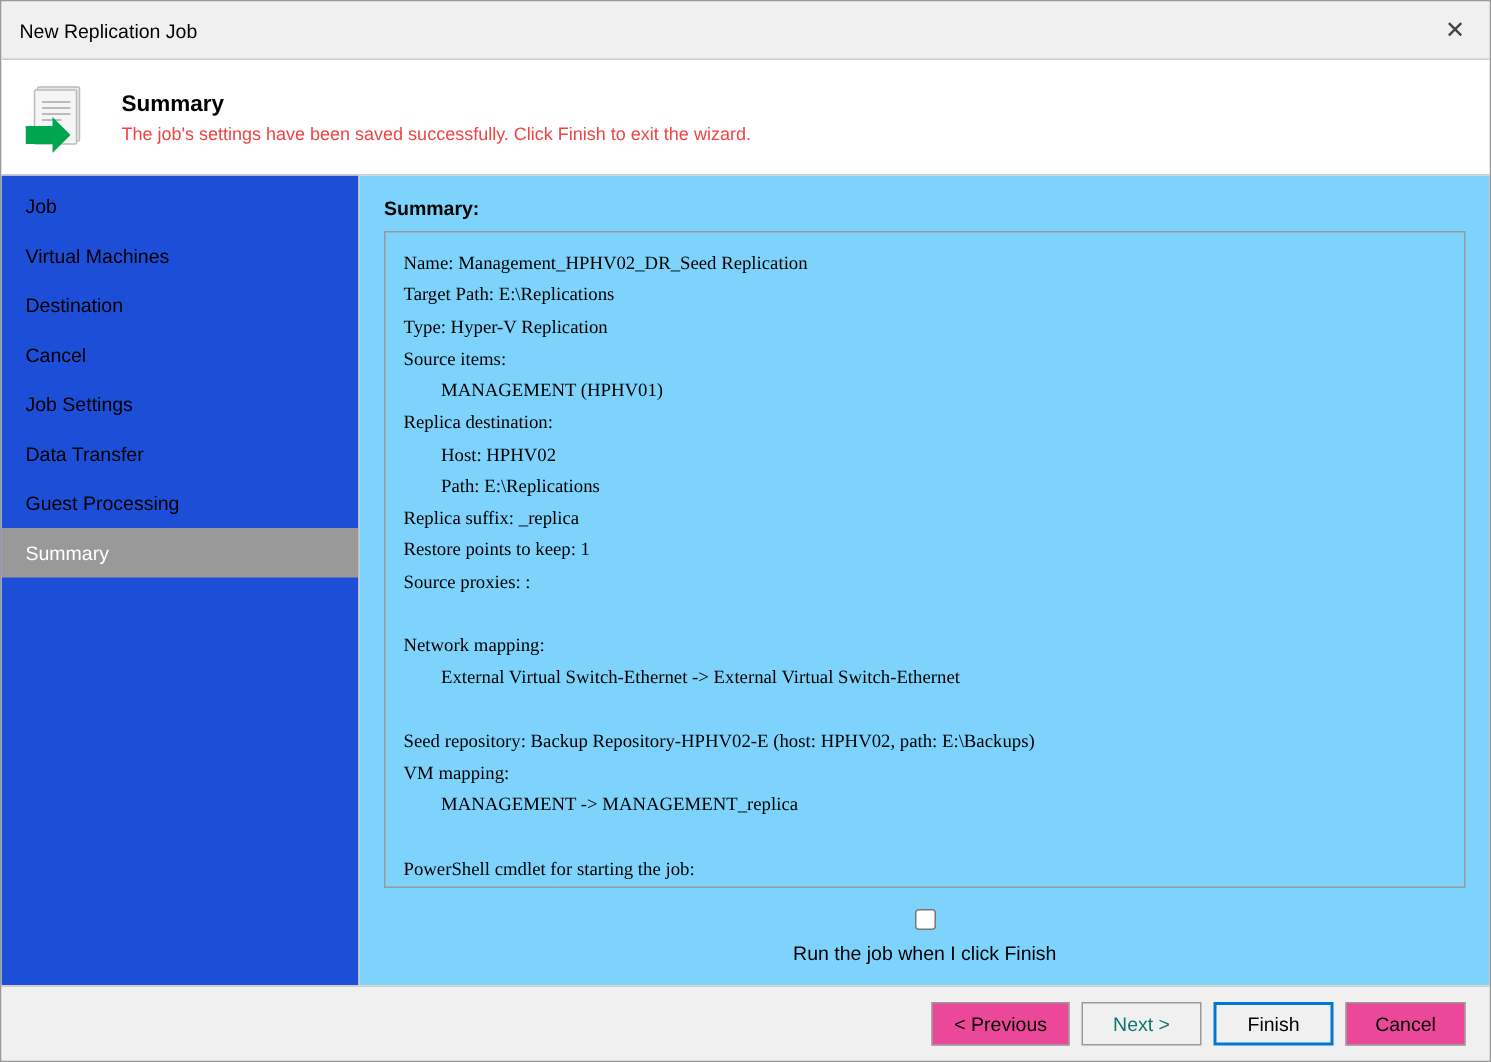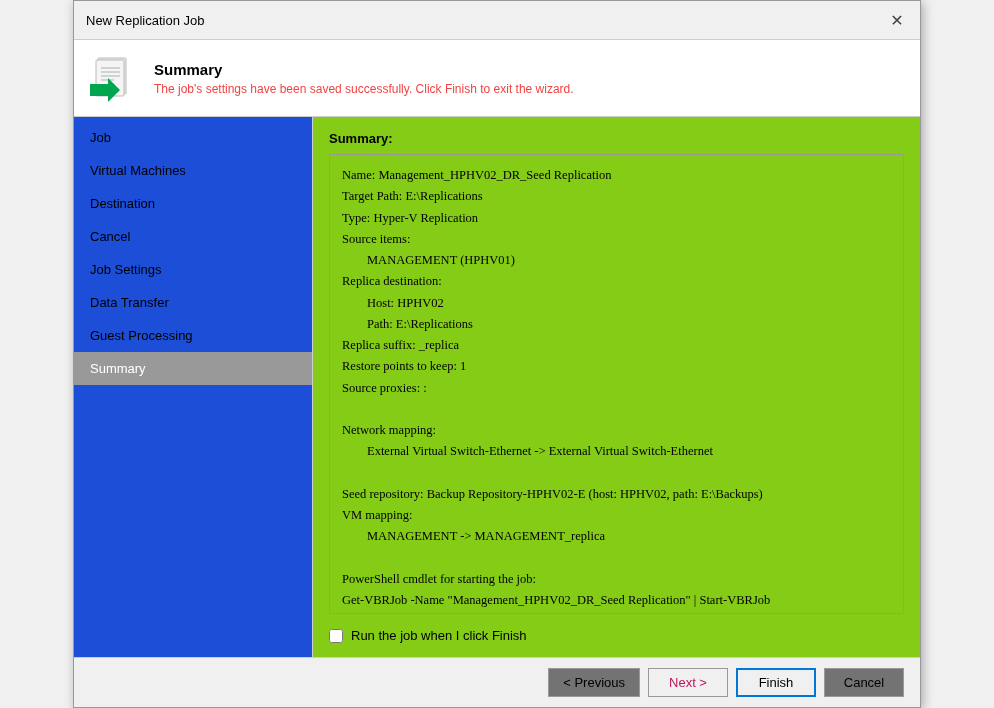--- a/index.html
+++ b/index.html
@@ -6,21 +6,21 @@
     body {
       font-family: 'Segoe UI', Arial, sans-serif;
       font-size: 13px;
       background: #f0f0f0;
       display: flex;
       align-items: center;
       justify-content: center;
       min-height: 100vh;
     }
     .dialog {
-      width: 848px;
+      width: 994px;
       height: 708px;
       background: #f0f0f0;
       border: 1px solid #999;
       box-shadow: 2px 2px 10px rgba(0,0,0,0.3);
       display: flex;
       flex-direction: column;
     }
     .title-bar {
       background: #f0f0f0;
       padding: 8px 12px;
@@ -82,21 +82,21 @@
       font-size: 13px;
       color: #000;
       cursor: pointer;
     }
     .sidebar-item.active {
       background: #999;
       color: #fff;
     }
     .content-area {
       flex: 1;
-      background: #84cc16;
+      background: #7dd3fc;
       padding: 14px 16px;
       border-left: 1px solid #ccc;
       overflow-y: auto;
       display: flex;
       flex-direction: column;
     }
     .content-label {
       font-size: 13px;
       font-weight: bold;
       color: #000;
@@ -111,44 +111,45 @@
       flex: 1;
       overflow-y: auto;
       white-space: pre-wrap;
       font-family: Liberation Serif, serif;
     }
     .checkbox-row {
       display: flex;
       align-items: center;
       gap: 8px;
       margin-top: 14px;
+      flex-direction: column;
     }
     .checkbox-row input[type="checkbox"] {
       width: 14px;
       height: 14px;
     }
     .footer {
       background: #f0f0f0;
       border-top: 1px solid #ccc;
       padding: 10px 16px;
       display: flex;
       justify-content: flex-end;
       gap: 8px;
       flex-shrink: 0;
     }
     .btn {
       min-width: 80px;
       padding: 5px 14px;
       font-size: 13px;
       cursor: pointer;
       border: 1px solid #999;
-      background: #737373;
-      color: #000;
-    }
-    .btn:disabled { color: #be185d; background: #f0f0f0; cursor: default; text-align: center; }
+      background: #ec4899;
+      color: #000;
+    }
+    .btn:disabled { color: #0f766e; background: #f0f0f0; cursor: default; text-align: center; }
     .btn.primary {
       border: 2px solid #0078d7;
       background: #f0f0f0;
       font-weight: normal;
     }
 
     
     .doc-icon-wrap {
       position: relative;
       width: 48px;

